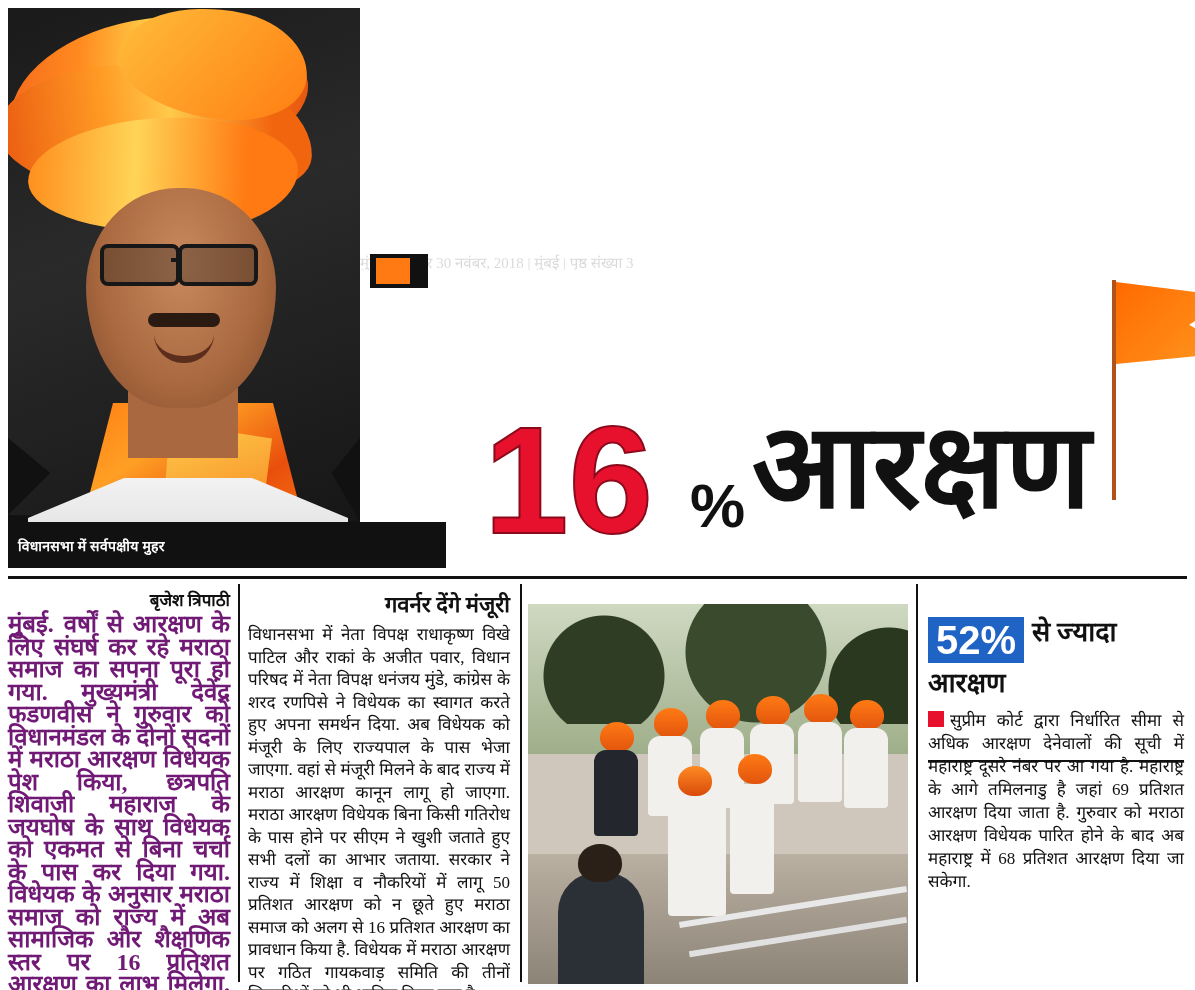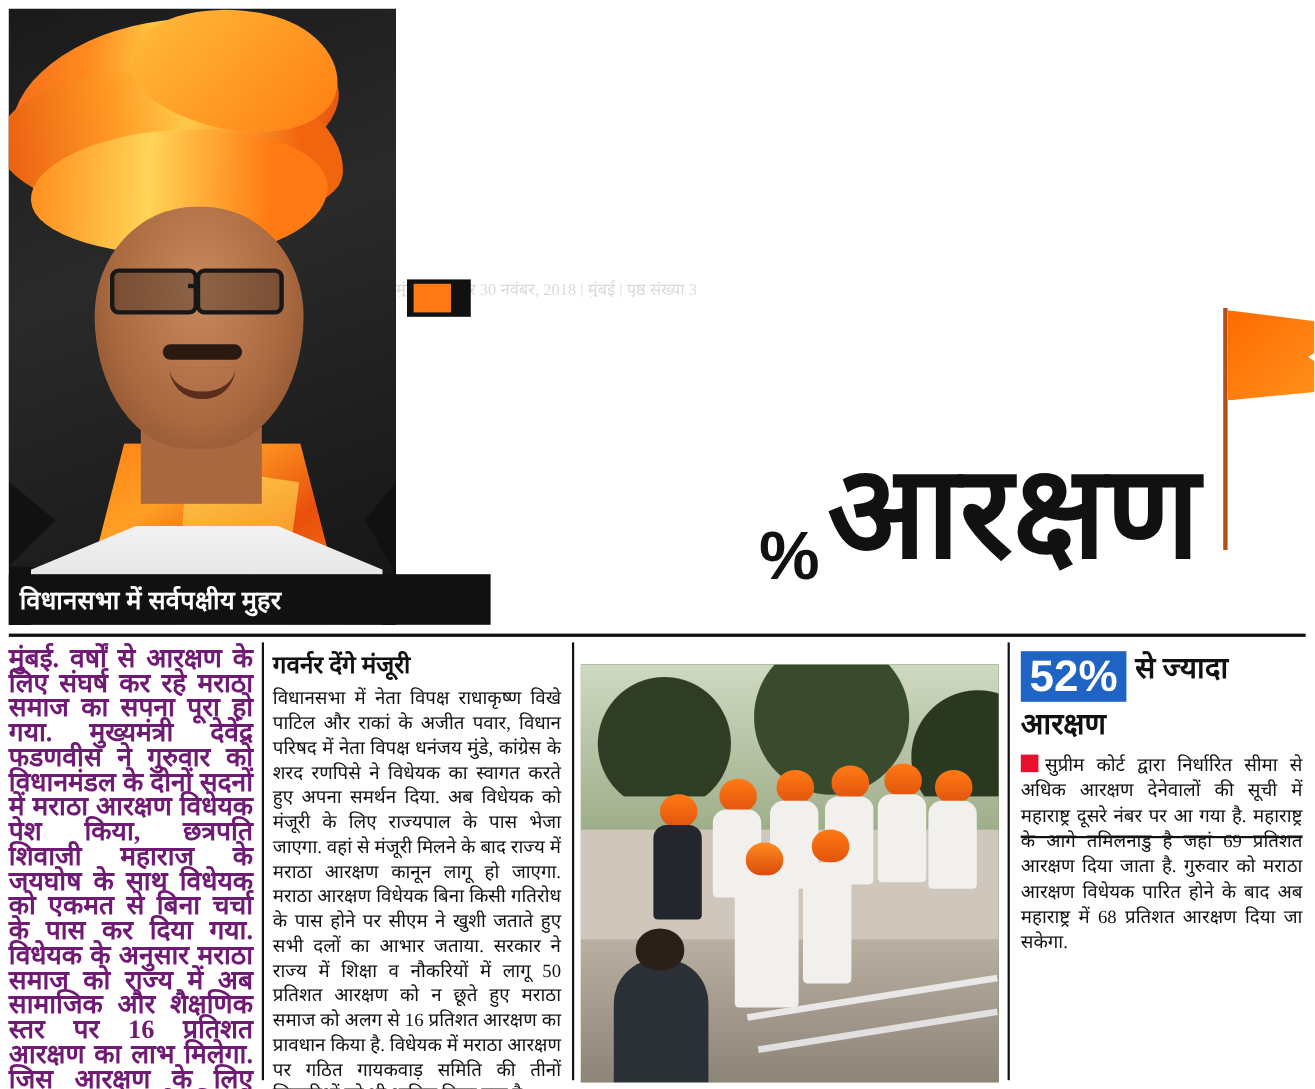--- a/index.html
+++ b/index.html
@@ -23,21 +23,21 @@
   .mous{position:absolute;left:140px;top:305px;width:72px;height:14px;background:#2a1a12;border-radius:8px;}
   .smile{position:absolute;left:146px;top:326px;width:60px;height:22px;border-bottom:7px solid #5b2d1c;border-radius:0 0 40px 40px;}
   .neck{position:absolute;left:120px;top:380px;width:110px;height:70px;background:#a9683f;}
   .scarf{position:absolute;left:60px;top:395px;width:250px;height:175px;background:linear-gradient(145deg,#ff7c14 0%,#ff9f24 30%,#e94f0c 60%,#ff8a18 100%);clip-path:polygon(18% 0,82% 0,100% 100%,0 100%);}
   .scarf2{position:absolute;left:150px;top:415px;width:120px;height:155px;background:linear-gradient(160deg,#ffce4d,#f26a10);clip-path:polygon(10% 0,95% 10%,80% 100%,0 100%);}
   .shirt{position:absolute;left:20px;top:470px;width:320px;height:100px;background:linear-gradient(#f2f2f2,#d9d9d9);clip-path:polygon(0 40%,30% 0,70% 0,100% 40%,100% 100%,0 100%);}
   .bodydark{position:absolute;left:0;top:430px;width:352px;height:140px;background:#111;clip-path:polygon(0 55%,12% 25%,0 0,0 100%,100% 100%,100% 0,92% 25%,100% 60%);}
 
   
   .caption-bar{position:absolute;left:8px;top:522px;width:438px;height:46px;background:#111;display:flex;align-items:center;}
-  .caption-bar span{color:#fff;font-size:23px;font-weight:bold;padding-left:10px;letter-spacing:.3px;font-family:"Liberation Serif",serif;}
+  .caption-bar span{color:#fff;font-size:14px;font-weight:bold;padding-left:10px;letter-spacing:.3px;font-family:"Liberation Serif",serif;}
 
   
   .masthead{position:absolute;left:352px;top:240px;width:843px;height:330px;}
   .faint-line{position:absolute;left:360px;top:252px;width:520px;height:18px;opacity:.18;font-size:15px;color:#333;overflow:hidden;white-space:nowrap;}
   .m-orange{position:absolute;left:8px;top:28px;font-size:136px;line-height:116px;font-weight:bold;
             background:linear-gradient(#ffd200 0%,#ff9c00 38%,#ff3b00 78%,#d81e00 100%);
             -webkit-background-clip:text;background-clip:text;color:transparent;
             -webkit-text-stroke:3px #111;letter-spacing:-2px;font-family:"Liberation Sans",sans-serif;}
   .m-black{position:absolute;left:380px;top:42px;font-size:108px;line-height:104px;font-weight:bold;color:#111;font-family:"Liberation Sans",sans-serif;}
   .m-16{position:absolute;left:132px;top:170px;font-size:152px;line-height:140px;font-weight:bold;color:#e8112d;font-family:"Liberation Sans",sans-serif;-webkit-text-stroke:2px #8a0a1b;}
@@ -56,38 +56,38 @@
   .col1{position:absolute;left:8px;top:588px;width:222px;}
   .byline{text-align:right;font-weight:bold;font-size:17px;color:#111;margin:0 0 2px 0;}
   .col1 p{margin:0;font-size:24px;line-height:22.5px;text-align:justify;color:#701a75;font-weight:bold;}
   .vrule{position:absolute;top:584px;width:2px;background:#111;}
   .v1{left:238px;height:398px;}
   .v2{left:520px;height:398px;}
   .v3{left:916px;height:398px;}
 
   
   .col2{position:absolute;left:248px;top:588px;width:262px;}
-  .subhead{font-size:22px;font-weight:bold;text-align:left;color:#111;margin:0 0 6px 0;}
+  .subhead{font-size:22px;font-weight:bold;text-align:right;color:#111;margin:0 0 6px 0;}
   .col2 p{margin:0;font-size:17px;line-height:22.5px;text-align:justify;color:#111;}
 
   
   .photo2{position:absolute;left:528px;top:604px;width:380px;height:380px;overflow:hidden;background:#6c7f58;}
   .p2-sky{position:absolute;left:0;top:0;width:380px;height:150px;background:linear-gradient(#cfd9c2,#9fae8a);}
   .p2-trees{position:absolute;left:0;top:0;width:380px;height:120px;background:radial-gradient(circle at 20% 60%,#2f3d25 0 60px,transparent 61px),radial-gradient(circle at 60% 40%,#3a4a2c 0 70px,transparent 71px),radial-gradient(circle at 95% 70%,#2a3820 0 60px,transparent 61px);}
   .p2-ground{position:absolute;left:0;top:250px;width:380px;height:130px;background:linear-gradient(#b9b0a2,#8d8478);}
   .p2-stage{position:absolute;left:0;top:150px;width:380px;height:110px;background:#cfc7bb;}
   .crowd{position:absolute;}
   .head{position:absolute;width:34px;height:30px;border-radius:50% 50% 45% 45%;background:linear-gradient(#ff7a14,#e2540d);}
   .body{position:absolute;width:44px;height:80px;background:#f2f0ec;border-radius:12px 12px 4px 4px;}
   .bodyd{position:absolute;width:44px;height:86px;background:#23262c;border-radius:12px 12px 4px 4px;}
   .rail{position:absolute;left:150px;top:300px;width:230px;height:6px;background:#e8e8e8;transform:rotate(-9deg);}
   .rail2{position:absolute;left:160px;top:330px;width:220px;height:6px;background:#e0e0e0;transform:rotate(-9deg);}
 
   
-  .col4{position:absolute;left:928px;top:592px;width:256px;}
+  .col4{position:absolute;left:928px;top:617px;width:256px;}
   .badge{display:flex;align-items:flex-start;gap:8px;}
   .pct-box{background:#1f63c4;color:#fff;font-size:40px;font-weight:bold;line-height:42px;padding:2px 8px;font-family:"Liberation Sans",sans-serif;}
   .badge-txt{font-size:27px;font-weight:bold;color:#111;line-height:31px;}
   .badge-sub{font-size:27px;font-weight:bold;color:#111;line-height:32px;margin-top:4px;}
   .col4 .kicker{margin-top:8px;font-size:25px;font-weight:bold;color:#111;}
   .col4 p{margin:10px 0 0 0;font-size:17px;line-height:23px;text-align:justify;color:#111;}
   .redsq{display:inline-block;width:16px;height:16px;background:#e8112d;margin-right:6px;vertical-align:-1px;}
   .rule2{position:absolute;left:928px;top:760px;width:256px;height:2px;background:#111;}
 </style>
 </head>
@@ -120,30 +120,32 @@
     <span>विधानसभा में सर्वपक्षीय मुहर</span>
   </div>
 
   <div class="faint-line">मुंबई, शुक्रवार 30 नवंबर, 2018 | मुंबई | पृष्ठ संख्या 3</div>
 
   <div class="masthead">
     <div class="notch"></div>
     <div class="notch2"></div>
     <div class="flagpole"></div>
     <div class="flag"></div>
+    <div class="m-16">16</div>
     <div class="m-pct">%</div>
     <div class="m-aar">आरक्षण</div>
   </div>
 
   <div class="rule"></div>
   <div class="vrule v1"></div>
   <div class="vrule v2"></div>
   <div class="vrule v3"></div>
 
   <div class="col1">
+    <div class="byline">बृजेश त्रिपाठी</div>
     <p>मुंबई. वर्षों से आरक्षण के लिए संघर्ष कर रहे मराठा समाज का सपना पूरा हो गया. मुख्यमंत्री देवेंद्र फडणवीस ने गुरुवार को विधानमंडल के दोनों सदनों में मराठा आरक्षण विधेयक पेश किया, छत्रपति शिवाजी महाराज के जयघोष के साथ विधेयक को एकमत से बिना चर्चा के पास कर दिया गया. विधेयक के अनुसार मराठा समाज को राज्य में अब सामाजिक और शैक्षणिक स्तर पर 16 प्रतिशत आरक्षण का लाभ मिलेगा. जिस आरक्षण के लिए मराठा समाज ने पिछले तीन वर्षों में 58 मोर्चे निकाले, वह सिर्फ 15 मिनट में पास हो गया.</p>
   </div>
 
   <div class="col2">
     <div class="subhead">गवर्नर देंगे मंजूरी</div>
     <p>विधानसभा में  नेता विपक्ष राधाकृष्ण विखे पाटिल और राकां के अजीत पवार, विधान परिषद में नेता विपक्ष धनंजय मुंडे, कांग्रेस के शरद रणपिसे  ने विधेयक का स्वागत करते हुए अपना समर्थन दिया.  अब विधेयक को मंजूरी के लिए राज्यपाल के पास भेजा जाएगा. वहां से मंजूरी मिलने के बाद राज्य में मराठा आरक्षण कानून लागू हो जाएगा. मराठा आरक्षण विधेयक बिना किसी गतिरोध के पास होने पर सीएम ने खुशी जताते हुए सभी दलों का आभार जताया. सरकार ने राज्य में शिक्षा व नौकरियों में लागू 50 प्रतिशत आरक्षण को न छूते हुए मराठा समाज को अलग से 16 प्रतिशत आरक्षण का प्रावधान किया है. विधेयक में मराठा आरक्षण पर गठित गायकवाड़ समिति की तीनों सिफारिशों को भी शामिल किया गया है.</p>
   </div>
 
   <div class="photo2">
     <div class="p2-sky"></div>

